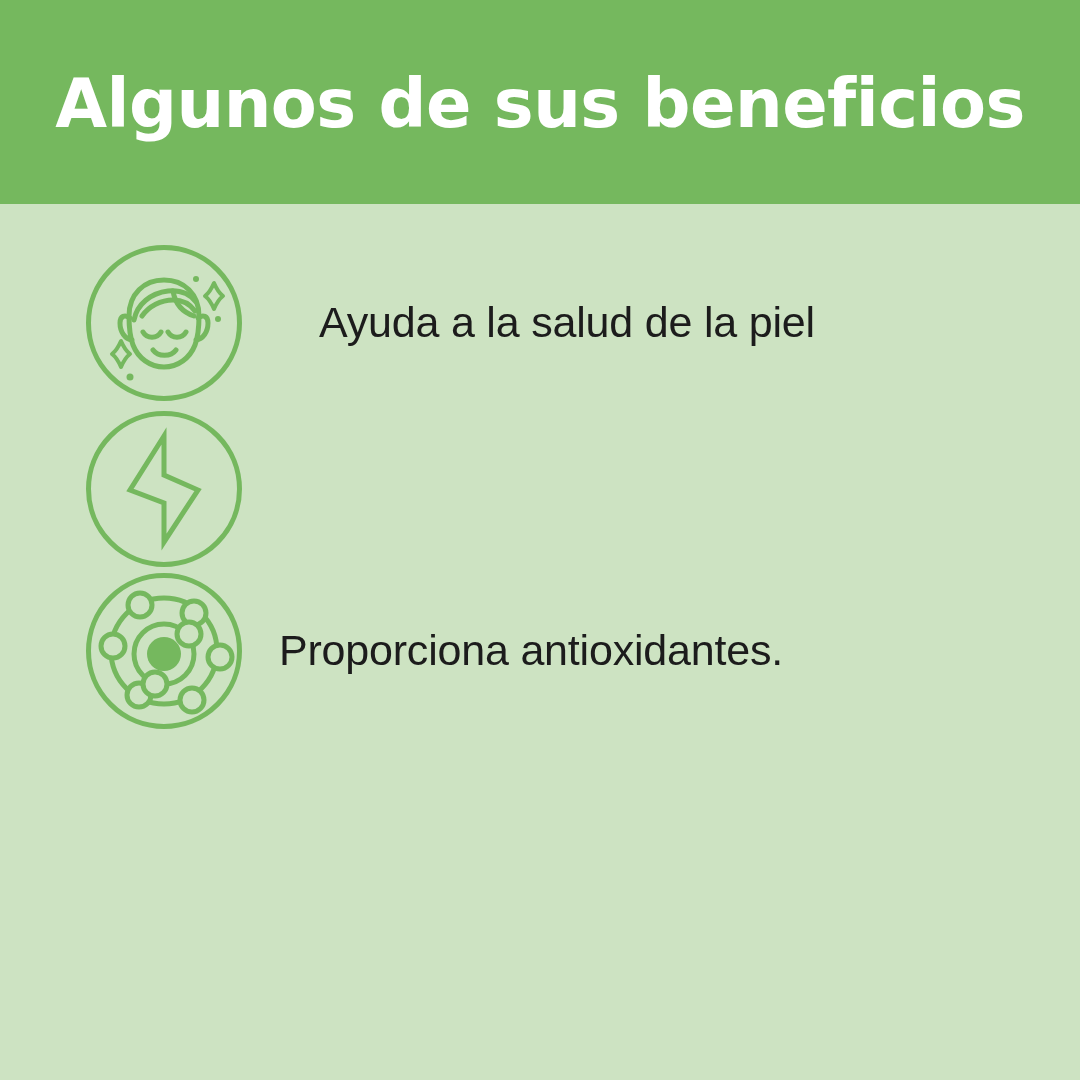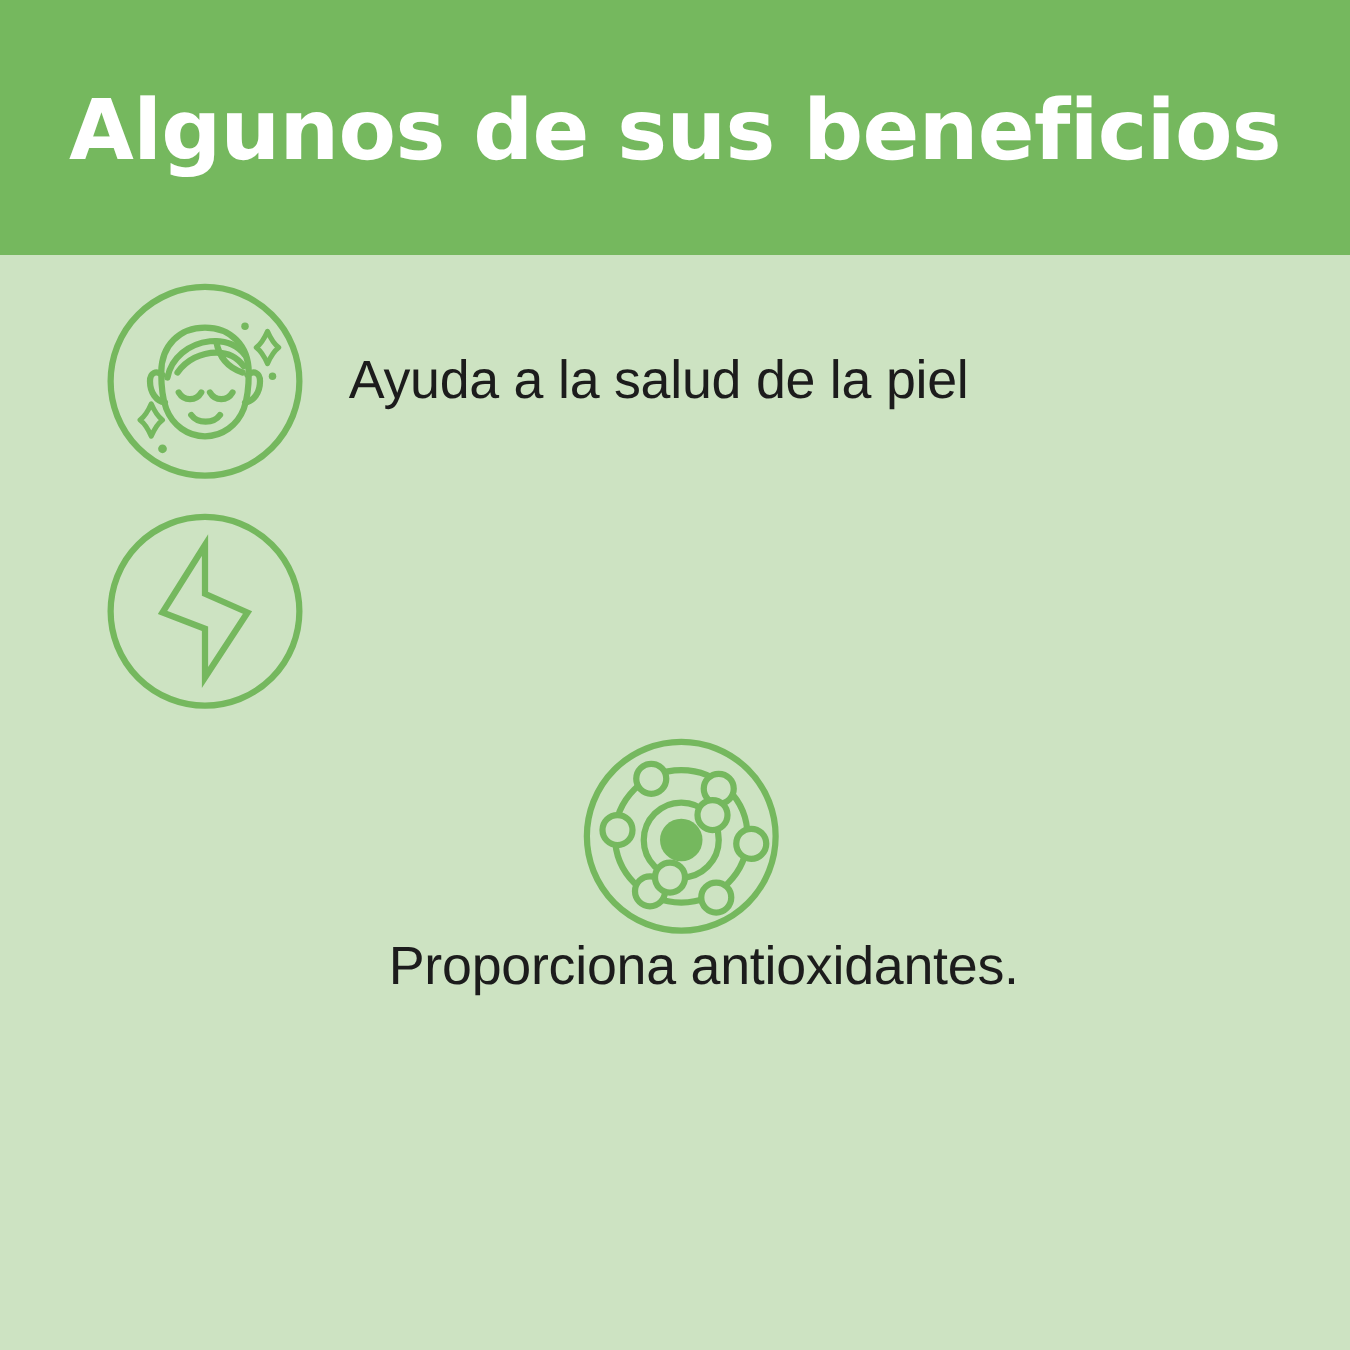--- a/index.html
+++ b/index.html
@@ -54,23 +54,23 @@
     width: 1080px;
   }
   .benefit-row {
     position: absolute;
     left: 85px;
     width: 920px;
     height: 158px;
     display: flex;
     align-items: center;
   }
-  .benefit-row[data-row="0"] { top: 22px; }
+  .benefit-row[data-row="0"] { top: 40px; gap: 40px; }
   .benefit-row[data-row="1"] { top: 206px; }
-  .benefit-row[data-row="2"] { top: 386px; flex-direction: column; }
+  .benefit-row[data-row="2"] { top: 368px; }
 
   .benefit-icon {
     flex: 0 0 auto;
     width: 158px;
     height: 158px;
     position: relative;
   }
   .benefit-icon svg {
     display: block;
     width: 158px;

